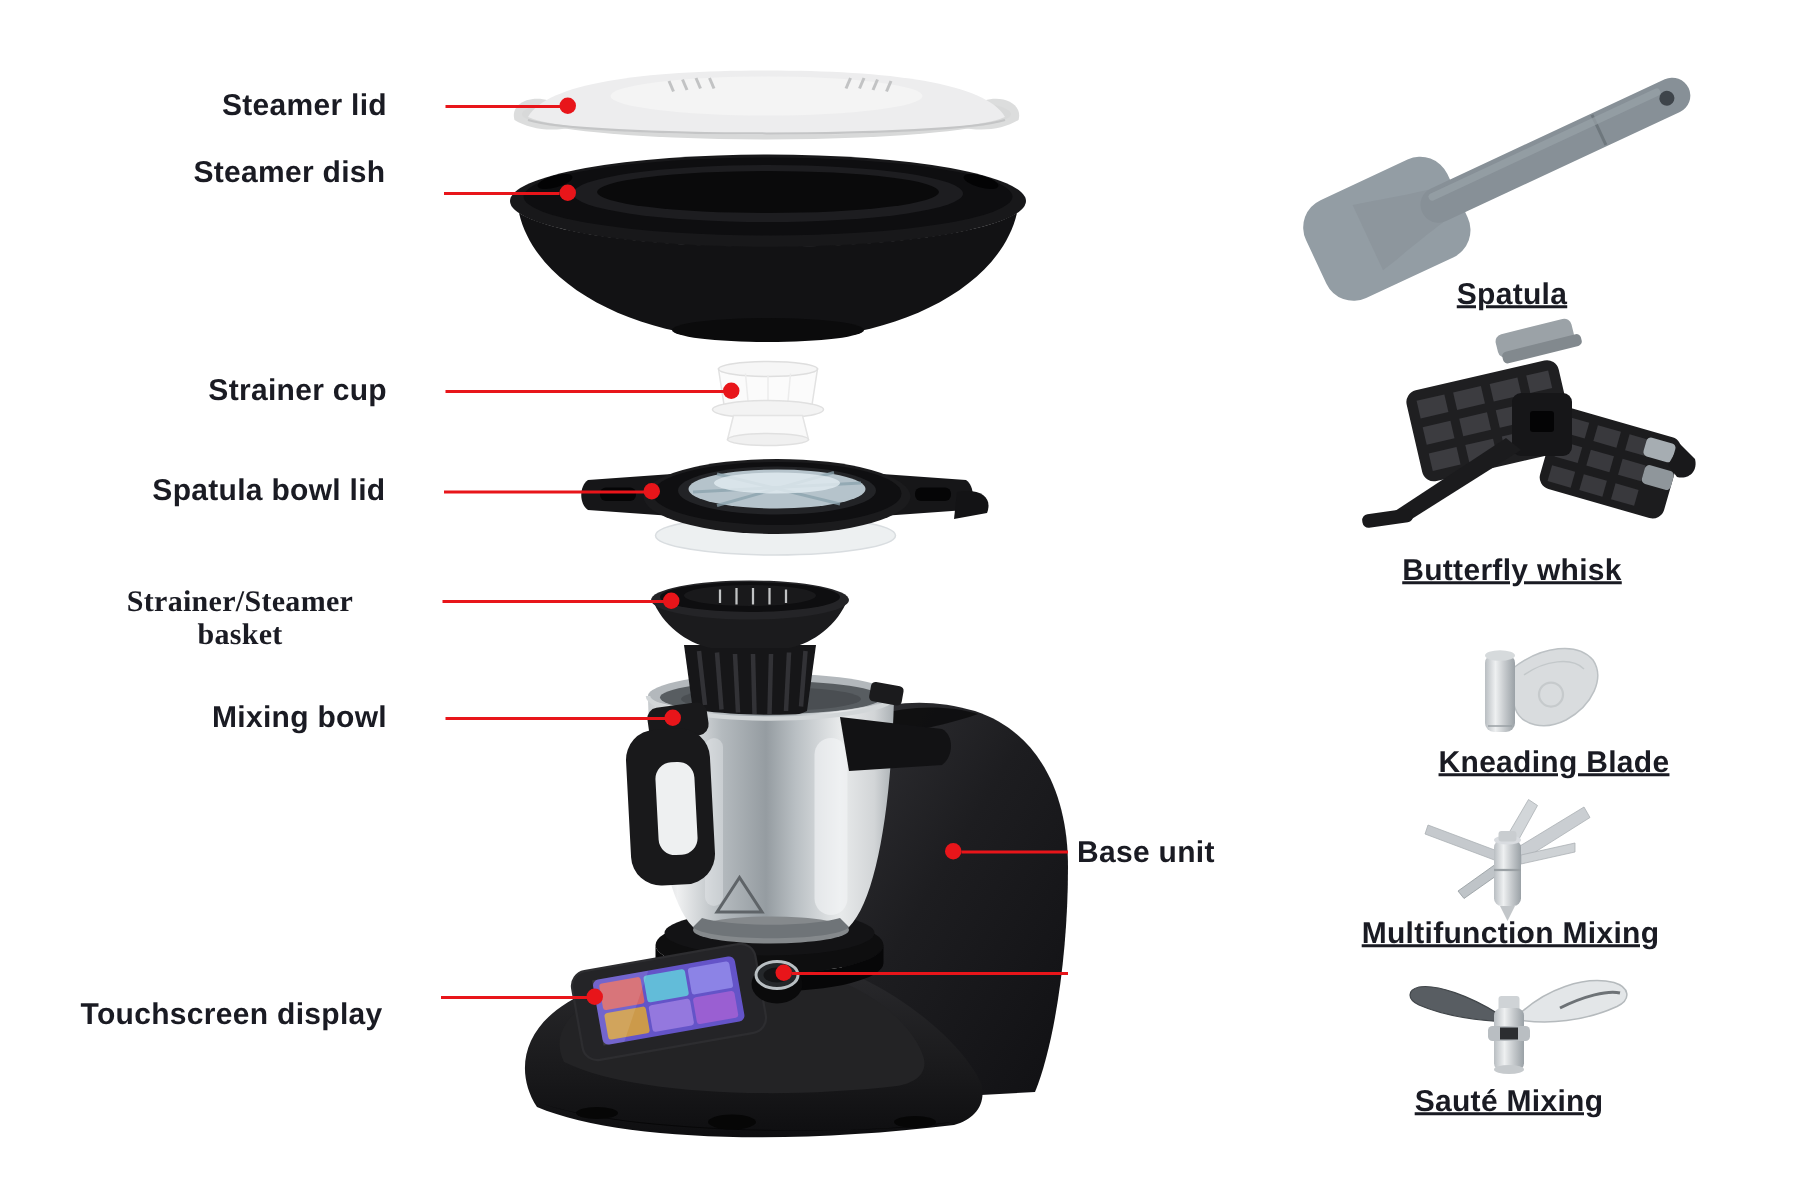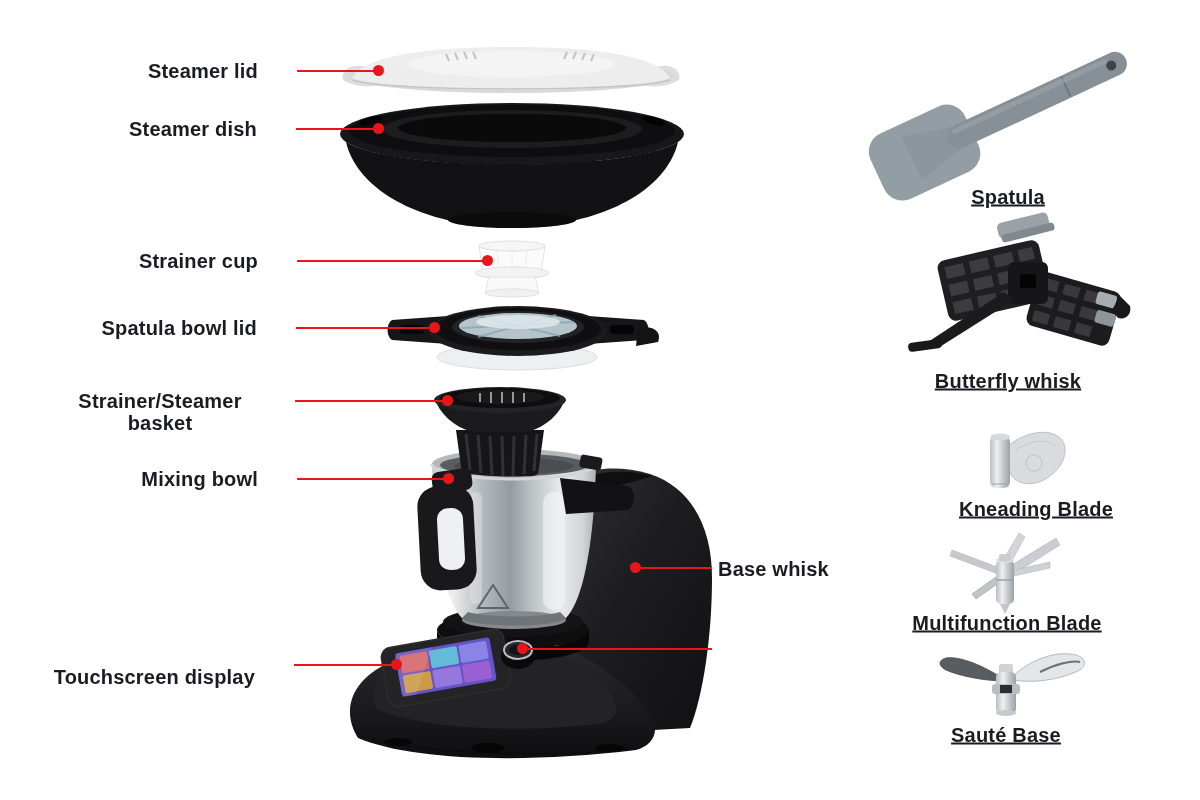--- a/index.html
+++ b/index.html
@@ -9,24 +9,24 @@
   .label{position:absolute;font:700 20px "Liberation Sans",sans-serif;color:var(--label,#1a1b23);
          white-space:nowrap;transform:translateY(-50%);letter-spacing:.2px;}
   .label.right{text-align:right;}
   .label.multi{white-space:normal;text-align:center;line-height:22px;}
   .acc-label{position:absolute;font:700 20px "Liberation Sans",sans-serif;color:var(--label,#1a1b23);
          white-space:nowrap;transform:translate(-50%,-50%);letter-spacing:.2px;text-decoration:underline;}
   .callout-line{position:absolute;height:2px;background:var(--callout,#e8151a);}
   .callout-dot{position:absolute;width:11px;height:11px;border-radius:50%;background:var(--callout,#e8151a);}
 
   #line-0{left:297px;top:70px;width:77px;}  #dot-0{left:373px;top:65px;}  #label-0{right:910px;top:71px;}
-  #line-1{left:296px;top:128px;width:77px;} #dot-1{left:373px;top:123px;} #label-1{right:911px;top:129px;}
+  #line-1{left:296px;top:128px;width:77px;} #dot-1{left:373px;top:123px;} #label-1{right:911px;top:116px;}
   #line-2{left:297px;top:260px;width:186px;}#dot-2{left:482px;top:255px;} #label-2{right:910px;top:261px;}
   #line-3{left:296px;top:327px;width:134px;}#dot-3{left:429px;top:322px;} #label-3{right:911px;top:328px;}
-  #line-4{left:295px;top:400px;width:148px;}#dot-4{left:442px;top:395px;} #label-4{right:912px;top:412px;width:192px;}
+  #line-4{left:295px;top:400px;width:148px;}#dot-4{left:442px;top:395px;} #label-4{right:912px;top:412px;width:192px;font-family:Liberation Serif, serif;}
   #line-5{left:297px;top:478px;width:147px;}#dot-5{left:443px;top:473px;} #label-5{right:910px;top:479px;}
   #line-6{left:641px;top:567px;width:71px;} #dot-6{left:630px;top:562px;} #label-6{left:718px;top:569px;}
   #line-7{left:294px;top:664px;width:98px;} #dot-7{left:391px;top:659px;} #label-7{right:913px;top:665px;margin-top:12px;}
   #line-8{left:528px;top:648px;width:184px;}#dot-8{left:517px;top:643px;} #label-8{left:718px;top:663px;width:152px;}
 
   #acc-0{left:1008px;top:197px;}
   #acc-1{left:1008px;top:381px;}
   #acc-2{left:1036px;top:509px;}
   #acc-3{left:1007px;top:623px;}
   #acc-4{left:1006px;top:735px;}
@@ -311,28 +311,28 @@
   <div class="callout-line" id="line-4"></div>
   <div class="callout-dot" id="dot-4"></div>
   <div class="label multi" id="label-4">Strainer/Steamer basket</div>
 
   <div class="callout-line" id="line-5"></div>
   <div class="callout-dot" id="dot-5"></div>
   <div class="label right" id="label-5">Mixing bowl</div>
 
   <div class="callout-line" id="line-6"></div>
   <div class="callout-dot" id="dot-6"></div>
-  <div class="label" id="label-6">Base whisk</div>
+  <div class="label" id="label-6">Base unit</div>
 
   <div class="callout-line" id="line-7"></div>
   <div class="callout-dot" id="dot-7"></div>
   <div class="label right" id="label-7">Touchscreen display</div>
 
   <div class="callout-line" id="line-8"></div>
   <div class="callout-dot" id="dot-8"></div>
 
   <div class="acc-label" id="acc-0">Spatula</div>
   <div class="acc-label" id="acc-1">Butterfly whisk</div>
   <div class="acc-label" id="acc-2">Kneading Blade</div>
-  <div class="acc-label" id="acc-3">Multifunction Blade</div>
-  <div class="acc-label" id="acc-4">Sauté Base</div>
+  <div class="acc-label" id="acc-3">Multifunction Mixing</div>
+  <div class="acc-label" id="acc-4">Sauté Mixing</div>
 
 </div>
 
 </body></html>

